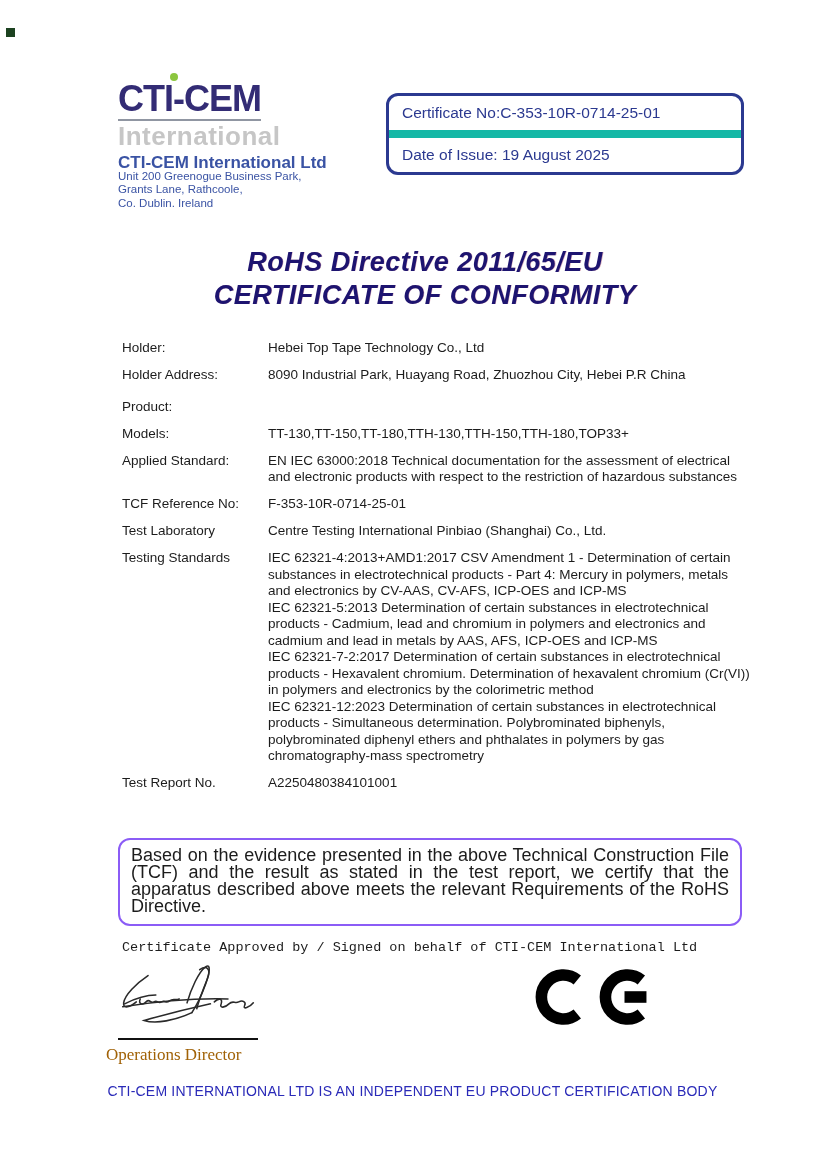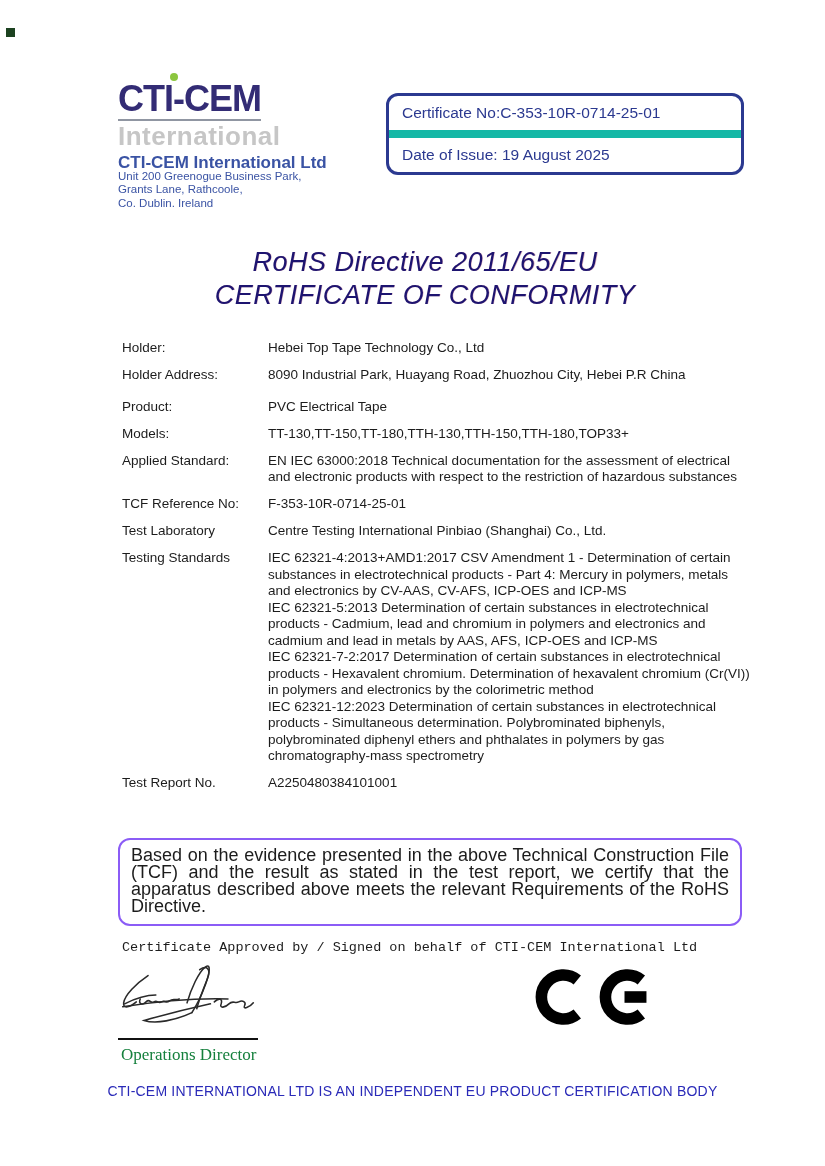--- a/index.html
+++ b/index.html
@@ -19,39 +19,39 @@
   .logo-addr{font-size:11.5px;color:#3a53a4;line-height:13.5px;}
 
   
   .cert-box{position:absolute;left:386px;top:93px;width:352px;border:3px solid #2b3990;border-radius:12px;
             background:#fff;}
   .cert-row{height:34px;line-height:34px;padding-left:13px;font-size:15.5px;color:#2b3990;white-space:nowrap;}
   .cert-row.first{border-bottom:8px solid #14b8a6;}
 
   
   .title{position:absolute;left:60px;top:246px;width:730px;text-align:center;color:#1d1470;
-         font-weight:normal;font-style:italic;font-size:27px;line-height:33px;letter-spacing:0.5px;
+         font-weight:bold;font-style:italic;font-size:27px;line-height:33px;letter-spacing:0.5px;
          text-shadow:0.6px 0 0 rgba(150,20,60,0.35);}
 
   
   .fields{position:absolute;left:122px;top:340px;width:628px;}
   .frow{display:flex;margin-bottom:10.5px;font-size:13.5px;line-height:16.5px;}
   .frow.gap-before{margin-top:15px;}
   .flabel{width:146px;flex:0 0 146px;}
   .fvalue{flex:1;white-space:pre-line;}
 
   
   .statement-box{position:absolute;left:118px;top:838px;width:598px;border:2px solid #8b5cf6;border-radius:12px;
                  padding:7px 11px 9px 11px;font-size:18px;line-height:17px;text-align:justify;background:#fff;}
 
   
   .approved-line{position:absolute;left:122px;top:940px;font-size:13.5px;font-family:Liberation Mono, monospace;}
   .signature{position:absolute;left:113px;top:958px;}
   .sig-rule{position:absolute;left:118px;top:1038px;width:140px;border-top:2px solid #111;}
-  .sig-title{position:absolute;left:121px;top:1045px;font-family:"Liberation Serif",serif;font-size:17px;color:#15803d;}
+  .sig-title{position:absolute;left:106px;top:1045px;font-family:"Liberation Serif",serif;font-size:17px;color:#a16207;}
 
   
   .ce-mark{position:absolute;left:533px;top:953px;}
 
   
   .footer{position:absolute;left:0;top:1083px;width:825px;text-align:center;
           font-size:14px;color:#2a2ab8;letter-spacing:0.2px;}
 </style>
 </head>
 <body>
@@ -86,21 +86,20 @@
     <div class="frow">
       <div class="flabel">Holder:</div>
       <div class="fvalue">Hebei Top Tape Technology Co., Ltd</div>
     </div>
     <div class="frow">
       <div class="flabel">Holder Address:</div>
       <div class="fvalue">8090 Industrial Park, Huayang Road, Zhuozhou City, Hebei P.R China</div>
     </div>
     <div class="frow gap-before">
       <div class="flabel">Product:</div>
-      <div class="fvalue">PVC Electrical Tape</div>
     </div>
     <div class="frow">
       <div class="flabel">Models:</div>
       <div class="fvalue">TT-130,TT-150,TT-180,TTH-130,TTH-150,TTH-180,TOP33+</div>
     </div>
     <div class="frow">
       <div class="flabel">Applied Standard:</div>
       <div class="fvalue">EN IEC 63000:2018 Technical documentation for the assessment of electrical and electronic products with respect to the restriction of hazardous substances</div>
     </div>
     <div class="frow">

